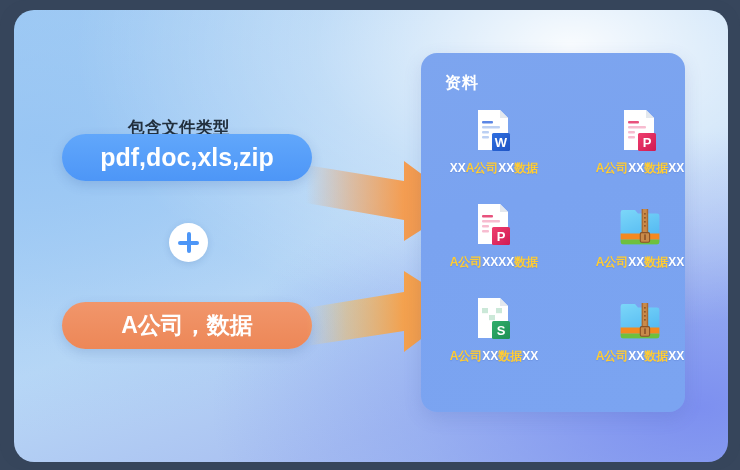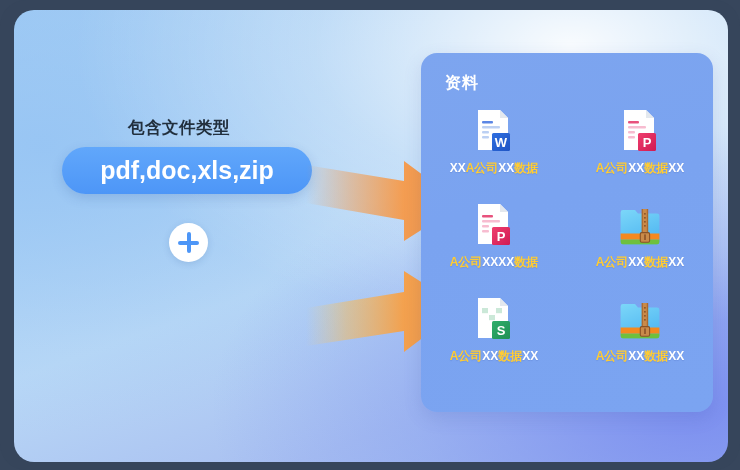--- a/index.html
+++ b/index.html
@@ -58,21 +58,21 @@
     display:flex;
     align-items:center;
     justify-content:center;
     color:#ffffff;
     font-size:25px;
     font-weight:bold;
     letter-spacing:0px;
     box-shadow:0 4px 12px rgba(40,80,150,0.18);
   }
   #pill-filetype{
-    top:137px;
+    top:124px;
     background:linear-gradient(180deg,#61a7fb 0%, #4d96f7 100%);
   }
   #pill-keyword{
     top:292px;
     background:linear-gradient(180deg,#f1966b 0%, #ed8757 100%);
     font-size:23px;
   }
   
   #plus-circle{
     position:absolute;
@@ -93,21 +93,21 @@
 
   
   .arrow{ position:absolute; }
   #arrow-top{ left:290px; top:138px; width:160px; height:96px; }
   #arrow-bottom{ left:290px; top:258px; width:160px; height:96px; }
 
   
   #panel{
     position:absolute;
     left:407px; top:43px;
-    width:292px; height:359px;
+    width:264px; height:359px;
     border-radius:16px;
     background:linear-gradient(165deg,#7da5ef 0%, #7aa3f0 40%, #7ba4f1 100%);
     box-shadow:0 6px 18px rgba(60,90,170,0.16);
   }
   #panel-title{
     position:absolute;
     left:24px; top:20px;
     color:#ffffff;
     font-size:16px;
     font-weight:bold;
@@ -157,20 +157,21 @@
       <div class="cap" id="cap-filetype">包含文件类型</div>
 
       <div class="pill" id="pill-filetype">pdf,doc,xls,zip</div>
 
       <div id="plus-circle">
         <div class="bar-h"></div>
         <div class="bar-v"></div>
       </div>
 
 
+      <div class="pill" id="pill-keyword">A公司，数据</div>
     </div>
 
     <svg class="arrow" id="arrow-top" viewBox="0 0 160 96">
       <defs>
         <linearGradient id="gradTop" x1="0" y1="0" x2="1" y2="0">
           <stop offset="0%" stop-color="#fb9338" stop-opacity="0"></stop>
           <stop offset="28%" stop-color="#fb9338" stop-opacity="0.42"></stop>
           <stop offset="62%" stop-color="#fb9338" stop-opacity="0.86"></stop>
           <stop offset="100%" stop-color="#fb9338" stop-opacity="1"></stop>
         </linearGradient>

